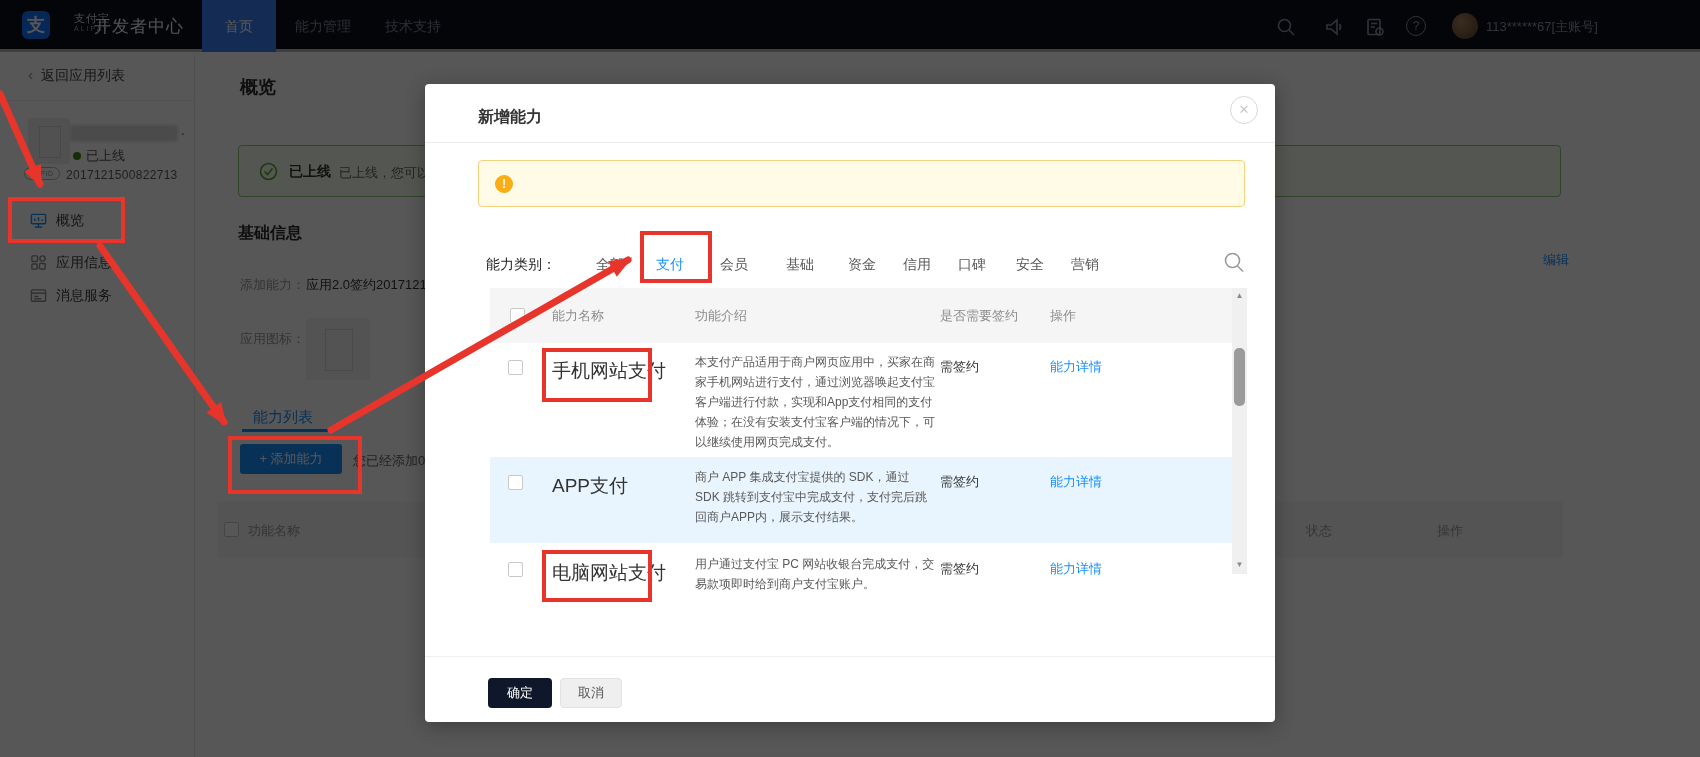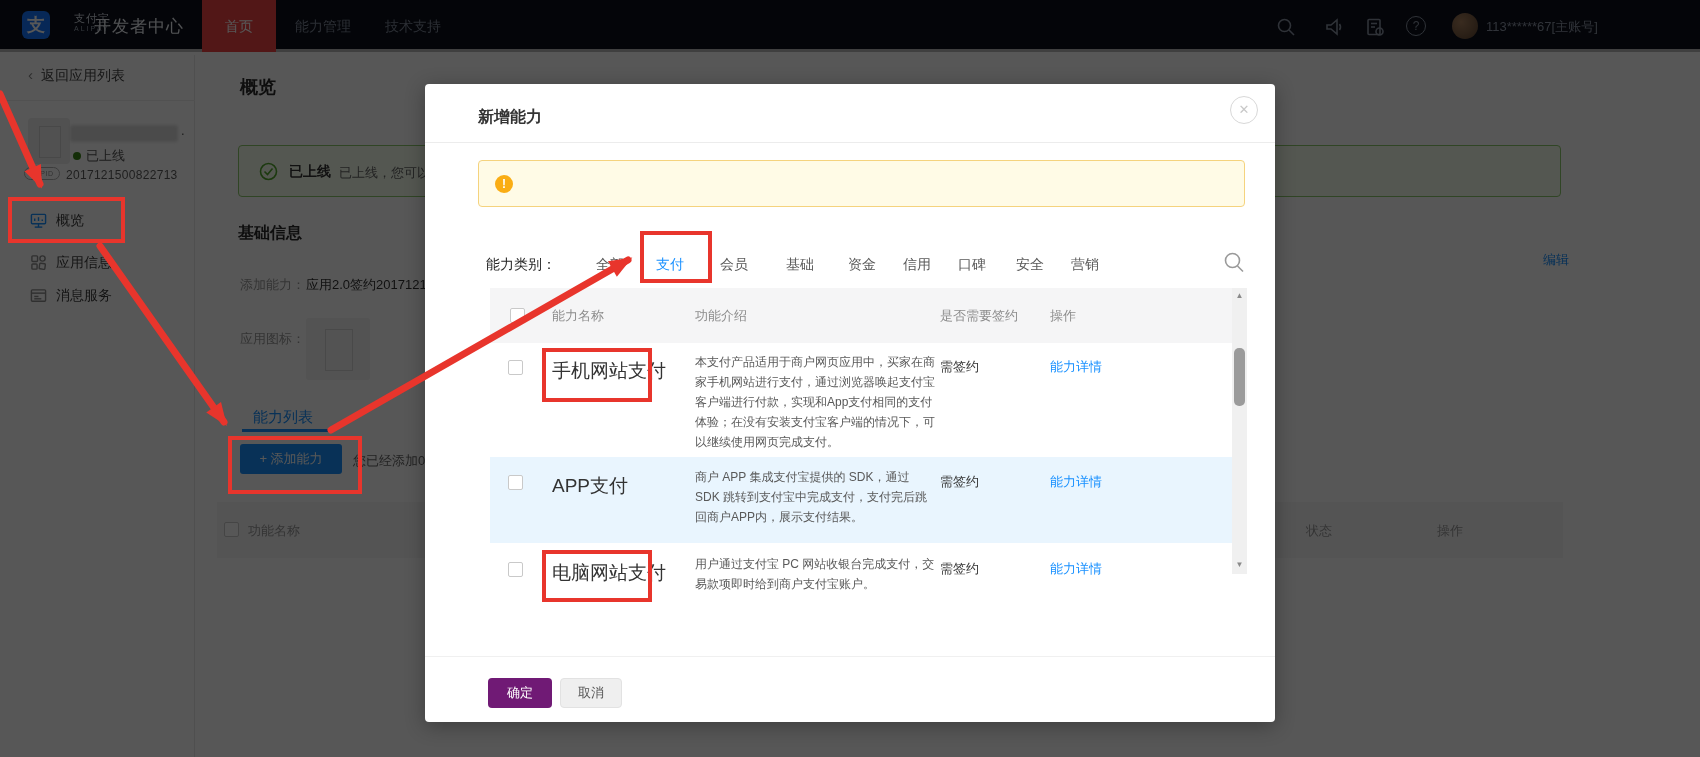--- a/index.html
+++ b/index.html
@@ -7,21 +7,21 @@
   #stage { position:relative; width:1700px; height:757px; overflow:hidden; background:#fff; }
 
   
   .navbar { position:absolute; left:0; top:0; width:1700px; height:52px; background:#0c101b; border-bottom:3px solid #b9b9b9; z-index:1; }
   .logo-sq { position:absolute; left:22px; top:11px; width:28px; height:28px; border-radius:6px; background:#1677ff; color:#fff; font-size:18px; font-weight:bold; text-align:center; line-height:28px; }
   .logo-brand { position:absolute; left:74px; top:13px; color:#cfd5df; line-height:1.05; }
   .logo-brand .l1 { font-size:11px; letter-spacing:1px; }
   .logo-brand .l2 { font-size:7px; letter-spacing:2px; color:#9aa3b2; }
   .nav-title { position:absolute; left:94px; top:15px; color:#eef1f6; font-size:17px; letter-spacing:1px; }
   .nav-item { position:absolute; top:0; height:52px; line-height:52px; font-size:14px; color:#7c8596; text-align:center; cursor:pointer; }
-  .nav-item.active { background:#ef4444; color:#ffffff; }
+  .nav-item.active { background:#3b82f6; color:#ffffff; }
   .nav-ic { position:absolute; top:17px; width:20px; height:20px; }
   .nav-ic svg { width:20px; height:20px; stroke:#8a93a3; fill:none; stroke-width:1.6; }
   .help-circle { position:absolute; top:16px; width:20px; height:20px; border:1.6px solid #8a93a3; border-radius:50%; color:#8a93a3; font-size:12px; text-align:center; line-height:18px; }
   .avatar { position:absolute; left:1452px; top:13px; width:26px; height:26px; border-radius:50%; background:radial-gradient(circle at 35% 35%, #a8805d, #5d4430); }
   .nav-user { position:absolute; left:1486px; top:18px; color:#8d95a6; font-size:13px; white-space:nowrap; }
 
   
   .sidebar { position:absolute; left:0; top:55px; width:195px; height:702px; background:#ffffff; border-right:1px solid #e8e8e8; z-index:1; }
   .back-row { position:absolute; left:28px; top:11px; font-size:14px; color:#444; cursor:pointer; }
   .back-row .chev { color:#888; margin-right:8px; font-size:15px; }
@@ -81,21 +81,21 @@
   .th-txt { position:absolute; top:19px; font-size:13px; color:#8c8c8c; }
   .row2-bg { position:absolute; left:65px; top:373px; width:742px; height:86px; background:#e9f5fe; }
   .cell-name { position:absolute; font-size:19px; color:#333; }
   .cell-desc { position:absolute; width:242px; font-size:12px; line-height:20px; color:#595959; }
   .cell-sign { position:absolute; font-size:13px; color:#333; }
   .cell-act { position:absolute; font-size:13px; color:#1890ff; cursor:pointer; }
   .sb-track { position:absolute; left:807px; top:204px; width:15px; height:286px; background:#f0f0f0; }
   .sb-arrow { position:absolute; left:0; width:15px; font-size:8px; color:#8a8a8a; text-align:center; cursor:pointer; }
   .sb-thumb { position:absolute; left:2px; top:60px; width:11px; height:58px; background:#9b9b9b; border-radius:5px; cursor:pointer; }
   .modal-fdiv { position:absolute; left:0; top:572px; width:850px; height:1px; background:#f0f0f0; }
-  .btn-ok { position:absolute; left:63px; top:594px; width:64px; height:30px; background:#701a75; border-radius:4px; color:#fff; font-size:13px; text-align:center; line-height:30px; cursor:pointer; }
+  .btn-ok { position:absolute; left:63px; top:594px; width:64px; height:30px; background:#0f172a; border-radius:4px; color:#fff; font-size:13px; text-align:center; line-height:30px; cursor:pointer; }
   .btn-cancel { position:absolute; left:135px; top:594px; width:62px; height:30px; background:#efefef; border:1px solid #e2e2e2; border-radius:4px; color:#555; font-size:13px; text-align:center; line-height:28px; cursor:pointer; }
 
   
   .annot-svg { position:absolute; left:0; top:0; width:1700px; height:757px; z-index:200; pointer-events:none; }
   .annot-box { position:absolute; border:4px solid #e8352c; z-index:200; pointer-events:none; }
 </style>
 </head>
 <body>
 
 <div id="stage">

